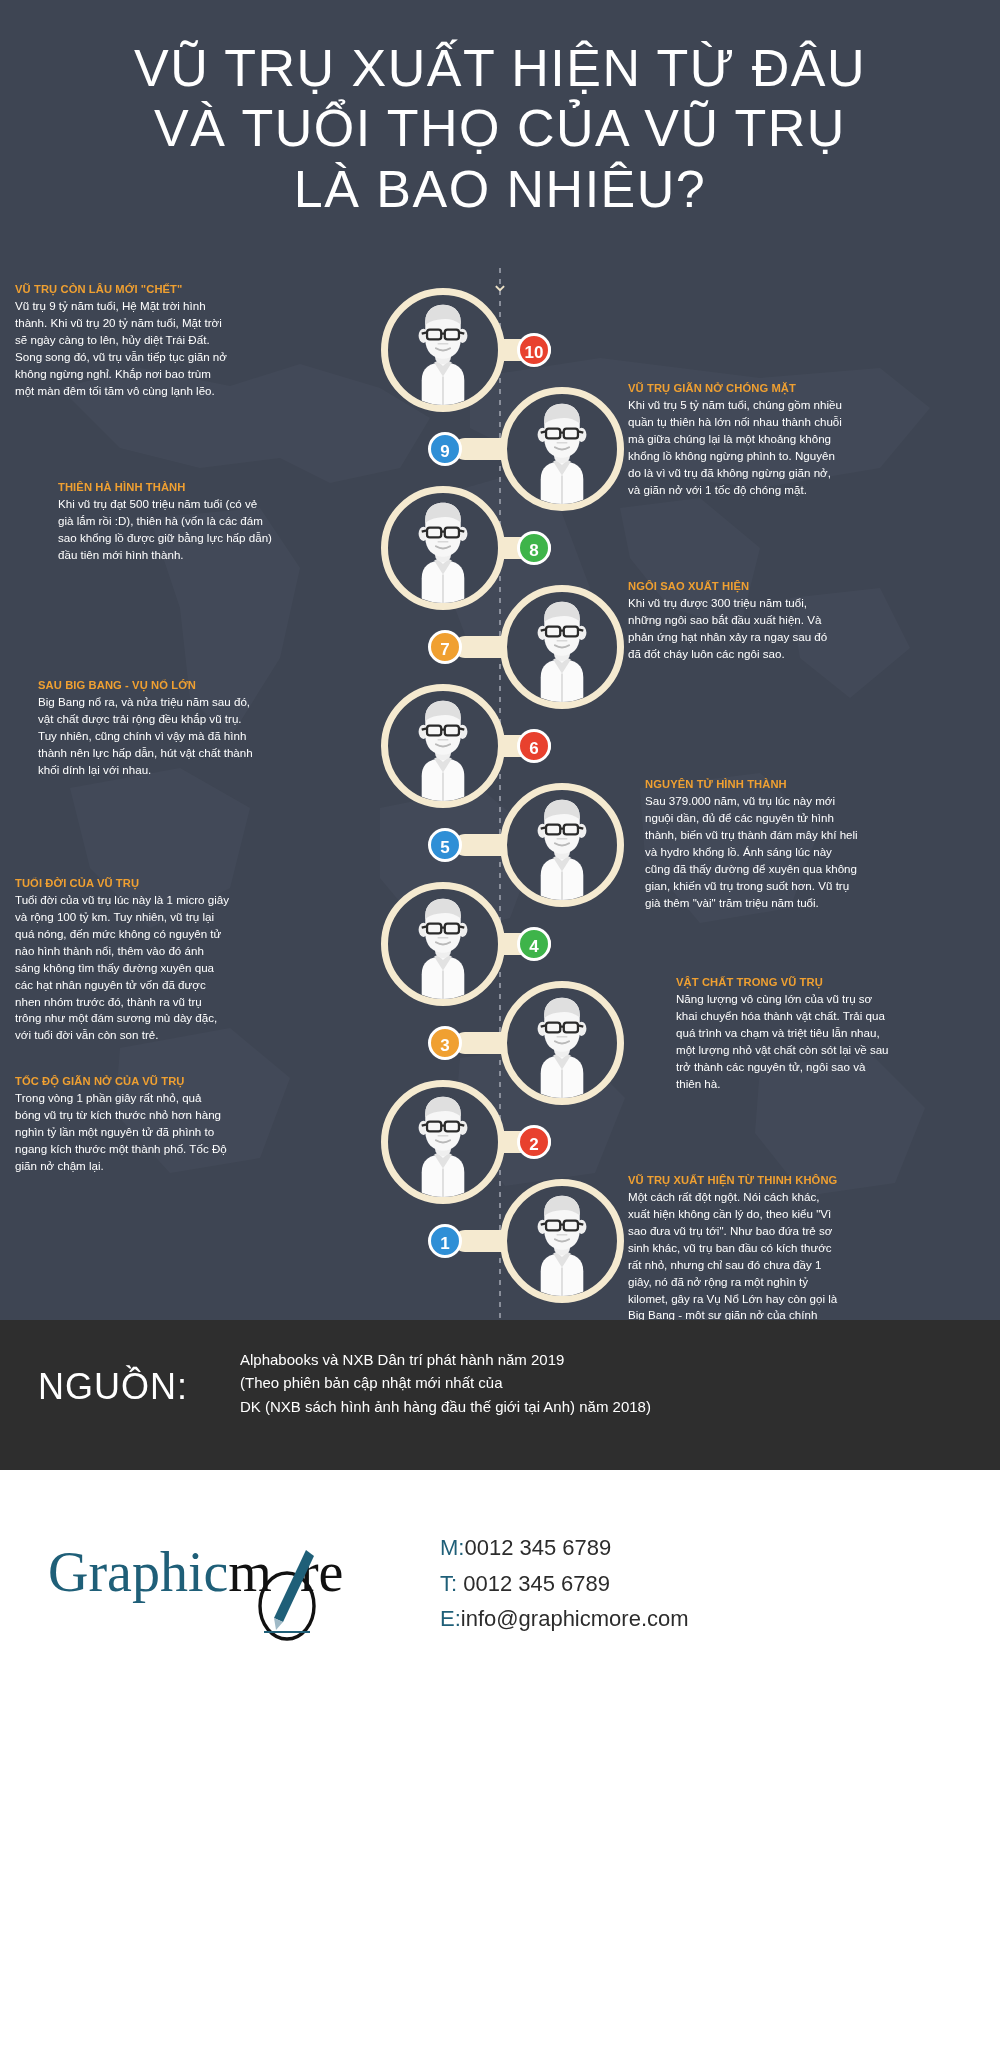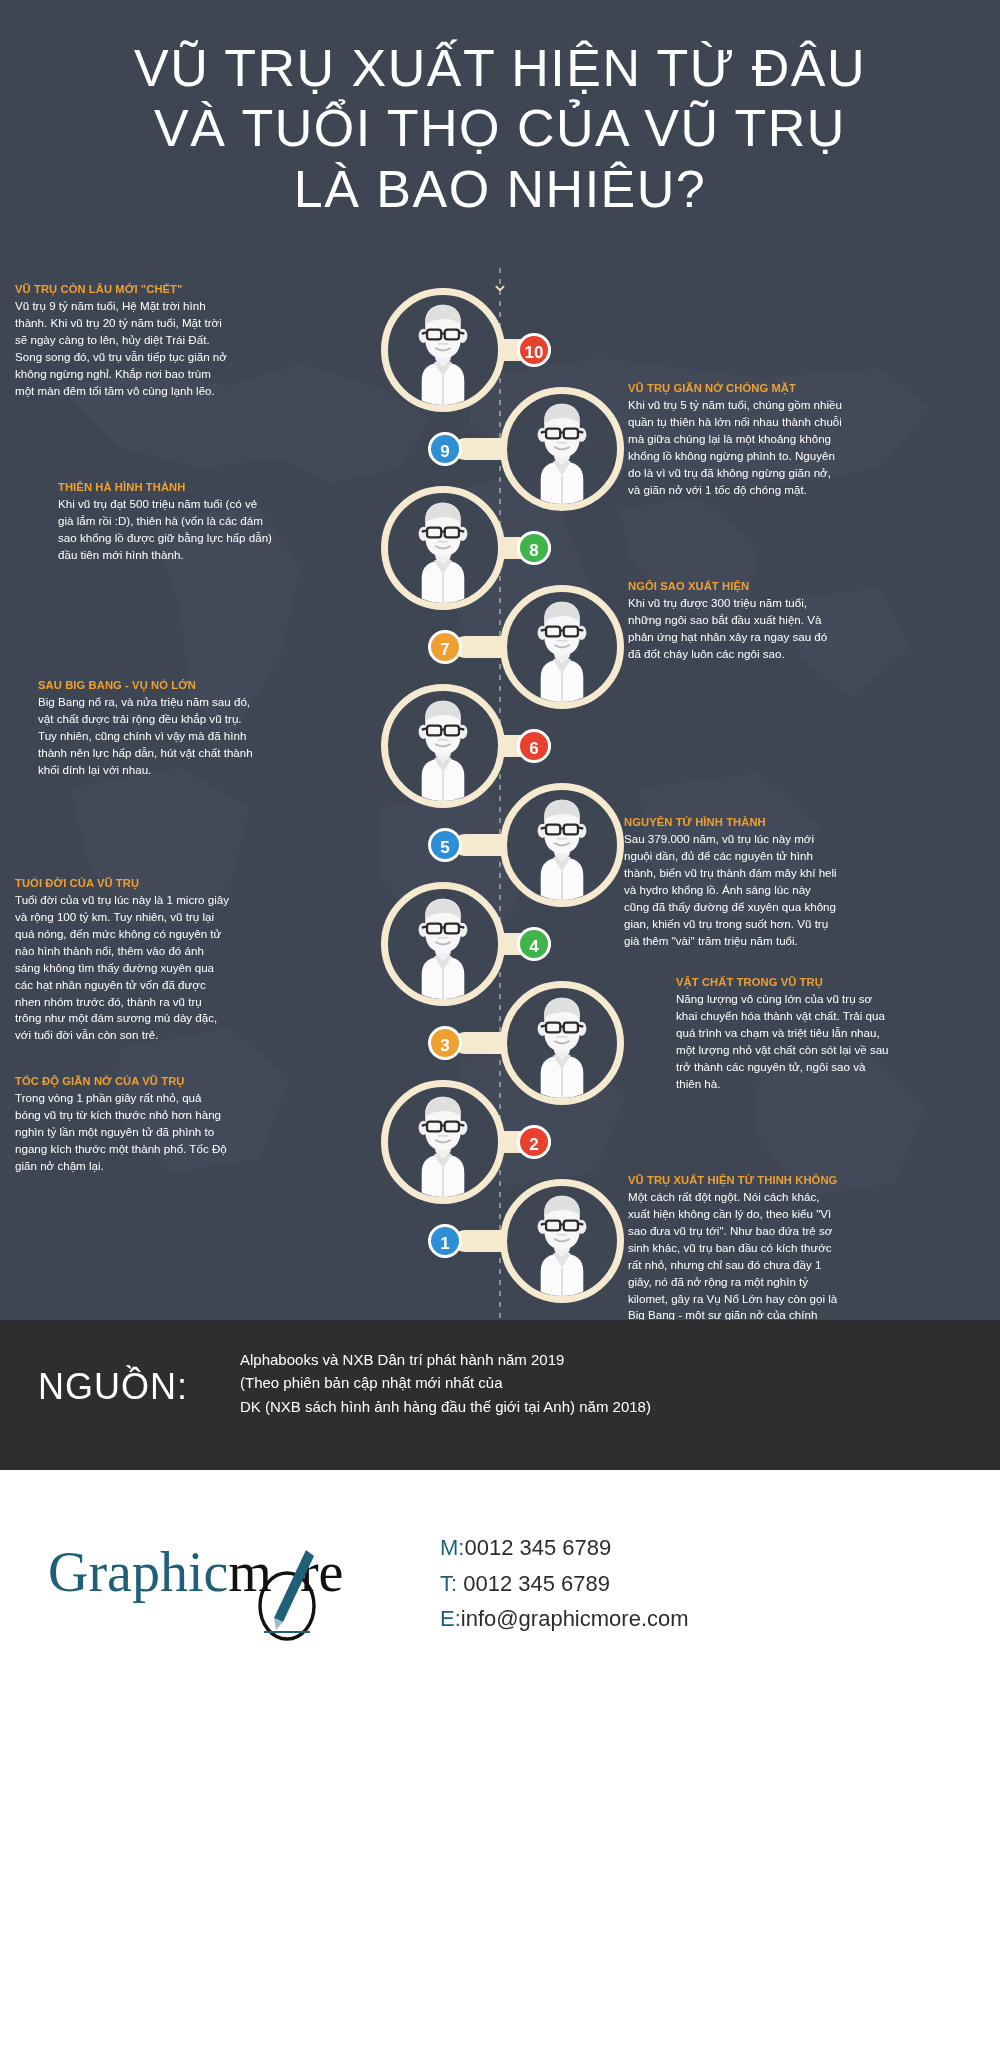--- a/index.html
+++ b/index.html
@@ -306,21 +306,21 @@
       <rect x="64" y="39" width="16" height="11" rx="3" fill="none" stroke="#2b2b2b" stroke-width="2.6"></rect>
       <line x1="60" y1="43.5" x2="64" y2="43.5" stroke="#2b2b2b" stroke-width="2.6"></line>
       <line x1="44" y1="42" x2="38" y2="43.5" stroke="#2b2b2b" stroke-width="2.6"></line>
       <line x1="80" y1="42" x2="86" y2="43.5" stroke="#2b2b2b" stroke-width="2.6"></line>
       <path d="M54 60 Q62 65 70 60" stroke="#b9b9b9" stroke-width="2.2" fill="none" stroke-linecap="round"></path>
       <line x1="56" y1="55" x2="68" y2="55" stroke="#d8d8d8" stroke-width="1.8"></line>
     </g>
   </svg>
         </div>
         <div class="num" style="background: rgb(47, 143, 214); top: 45px; left: -2px;">5</div>
-        <div class="tb" style="top: -6px; left: 194px; margin-top: 38px;">
+        <div class="tb" style="top: -6px; left: 215px;">
           <div class="h">NGUYÊN TỬ HÌNH THÀNH</div>
           <div class="p">Sau 379.000 năm, vũ trụ lúc này mới nguội dần, đủ để các nguyên tử hình thành, biến vũ trụ thành đám mây khí heli và hydro khổng lồ. Ánh sáng lúc này cũng đã thấy đường để xuyên qua không gian, khiến vũ trụ trong suốt hơn. Vũ trụ già thêm "vài" trăm triệu năm tuổi.</div>
         </div>
       </div>
       <div class="node" style="top: 614px; left: 215px; width: 360px; height: 150px;">
         <div class="handle" style="top: 51px; left: 276px; width: 60px;"></div>
         <div class="glass" style="left: 166px; top: 0px;">
           <svg viewBox="0 0 124 124" style="width:100%;height:100%;display:block">
     <g>
       <path d="M38 96 C38 82 47 76 62 76 C77 76 86 82 86 96 L86 124 L38 124 Z" fill="#fbfbfb"></path>

